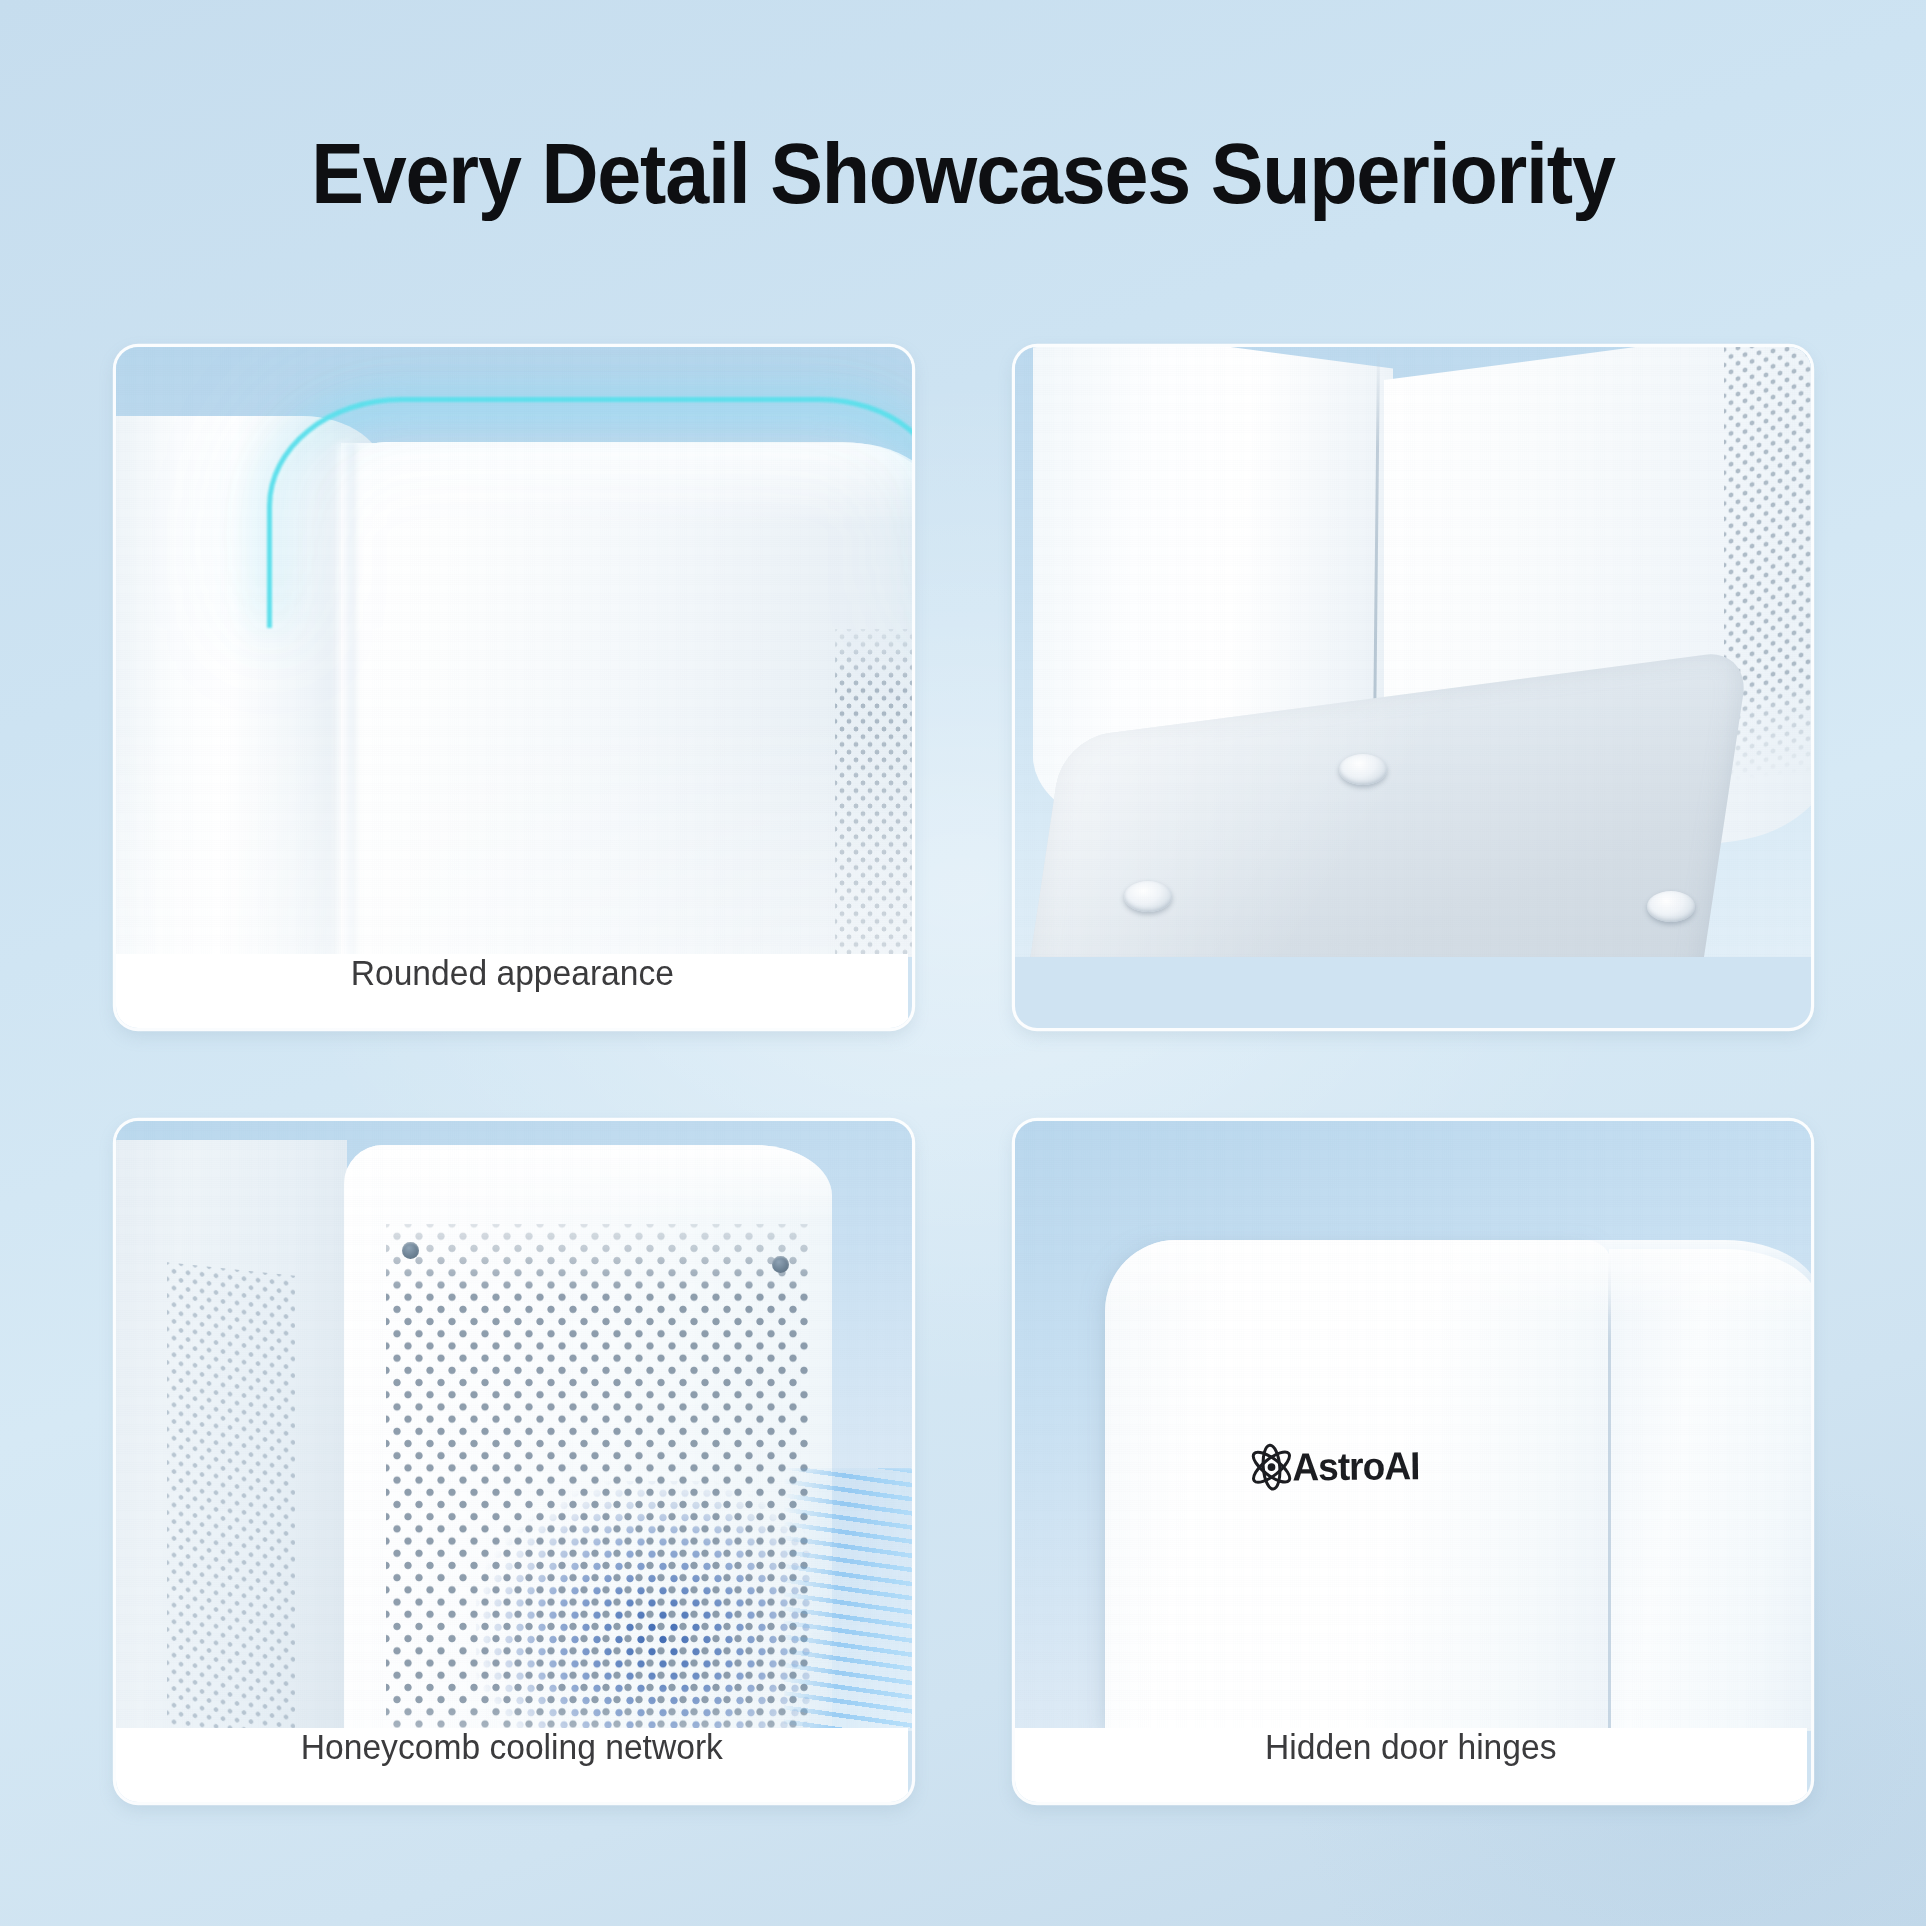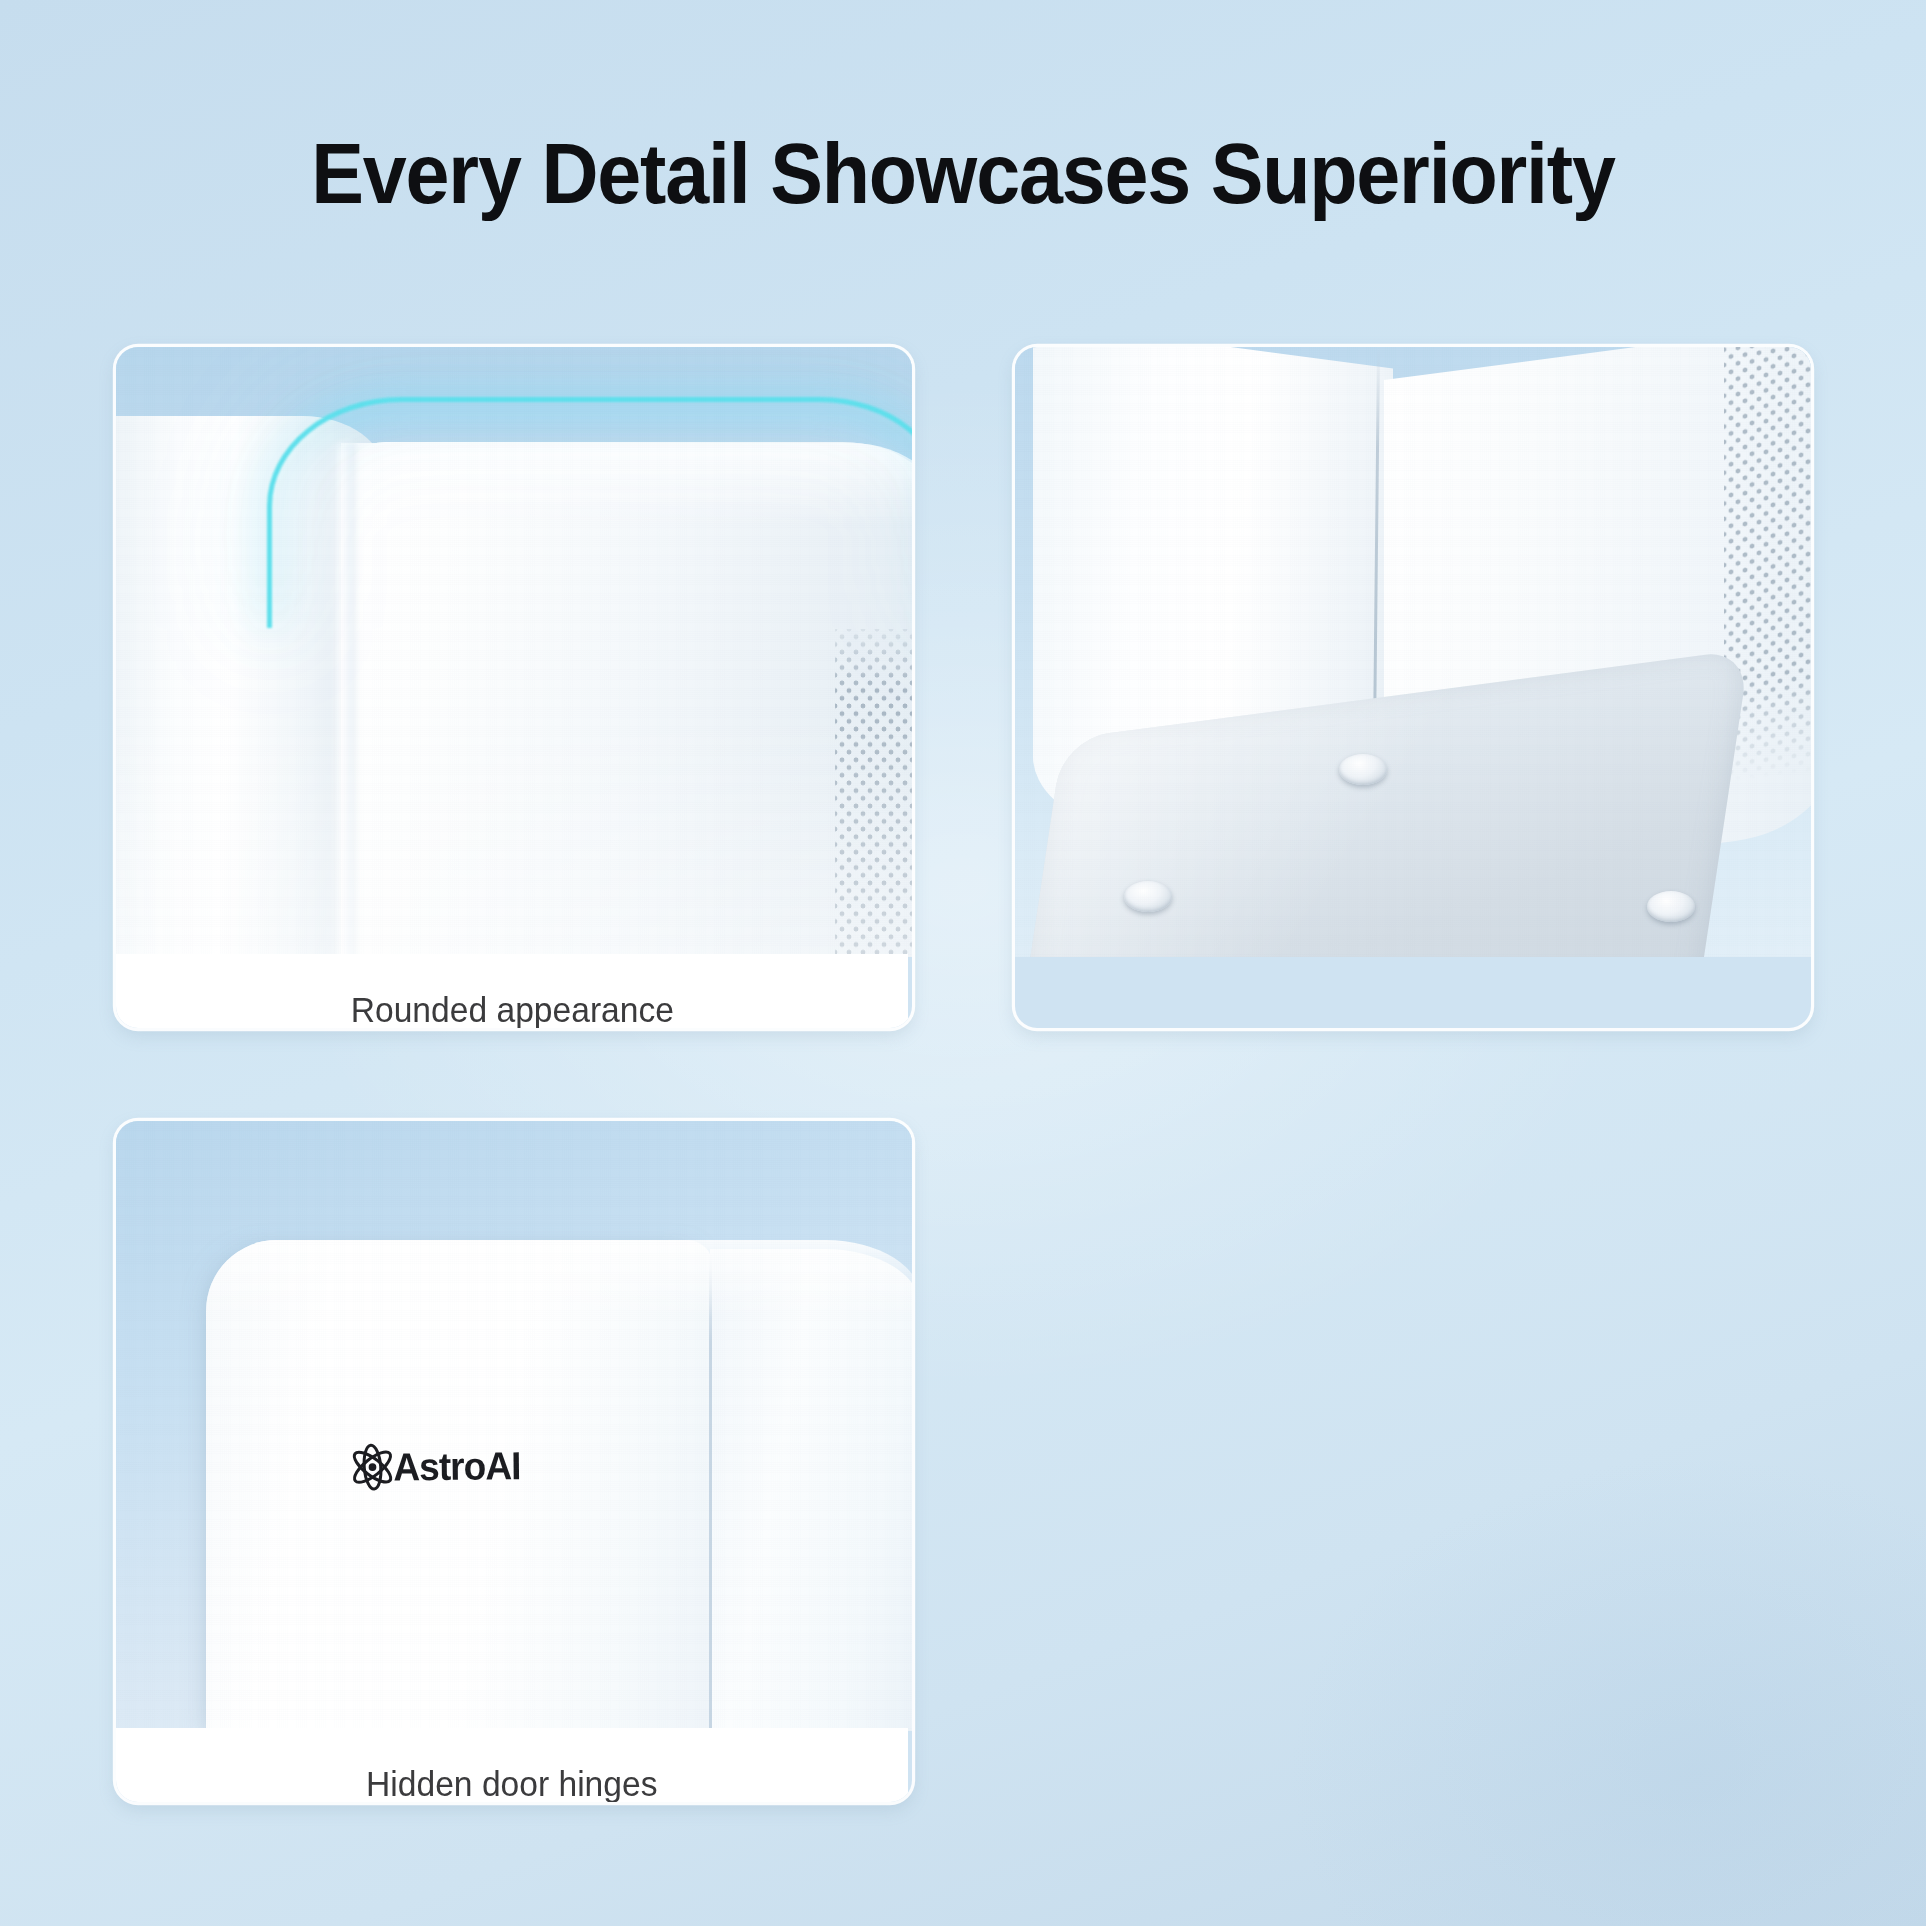--- a/index.html
+++ b/index.html
@@ -71,21 +71,21 @@
     height: 610px;
     overflow: hidden;
   }
 
   .caption-bar {
     position: absolute;
     left: 0; right: 4px; bottom: 0;
     height: 74px;
     background: #ffffff;
     display: flex;
-    align-items: flex-end;
+    align-items: flex-start;
     justify-content: center;
   }
 
   .caption-text {
     font-size: 35px;
     line-height: 37px;
     color: #3b3b3d;
     letter-spacing: 0px;
     transform: scaleX(0.96);
     white-space: nowrap;
@@ -419,20 +419,44 @@
       <div class="p2-bottom-sheen"></div>
 
       <div class="foot" style="left:324px; top:407px;"></div>
       <div class="foot" style="left:109px; top:534px;"></div>
       <div class="foot" style="left:632px; top:544px;"></div>
 
       <div class="grain"></div>
     </div>
   </div>
 
+  <div class="card">
+    <div class="photo">
+      <div class="scene" style="background:linear-gradient(172deg,#bad8ed 0%,#c9e0f2 30%,#dceaf6 68%,#eaf3fa 100%);"></div>
+
+      <div class="p3-left-face"></div>
+      <div class="p3-side-perf"></div>
+
+      <div class="p3-front"></div>
+      <div class="p3-top-hl"></div>
+
+      <div class="p3-hex"></div>
+      <div class="p3-hex-blue"></div>
+
+      <div class="p3-screw" style="left:286px; top:121px;"></div>
+      <div class="p3-screw" style="left:656px; top:135px;"></div>
+
+      <div class="p3-airflow"></div>
+
+      <div class="grain"></div>
+    </div>
+    <div class="caption-bar">
+      <span class="caption-text">Honeycomb cooling network</span>
+    </div>
+  </div>
 
   <div class="card">
     <div class="photo">
       <div class="scene" style="background:linear-gradient(165deg,#b9d7ed 0%,#c8e0f2 35%,#dbe9f5 72%,#e6f1f9 100%);"></div>
 
       <div class="p4-door"></div>
       <div class="p4-side"></div>
       <div class="p4-seam"></div>
       <div class="p4-top-hl"></div>
 

